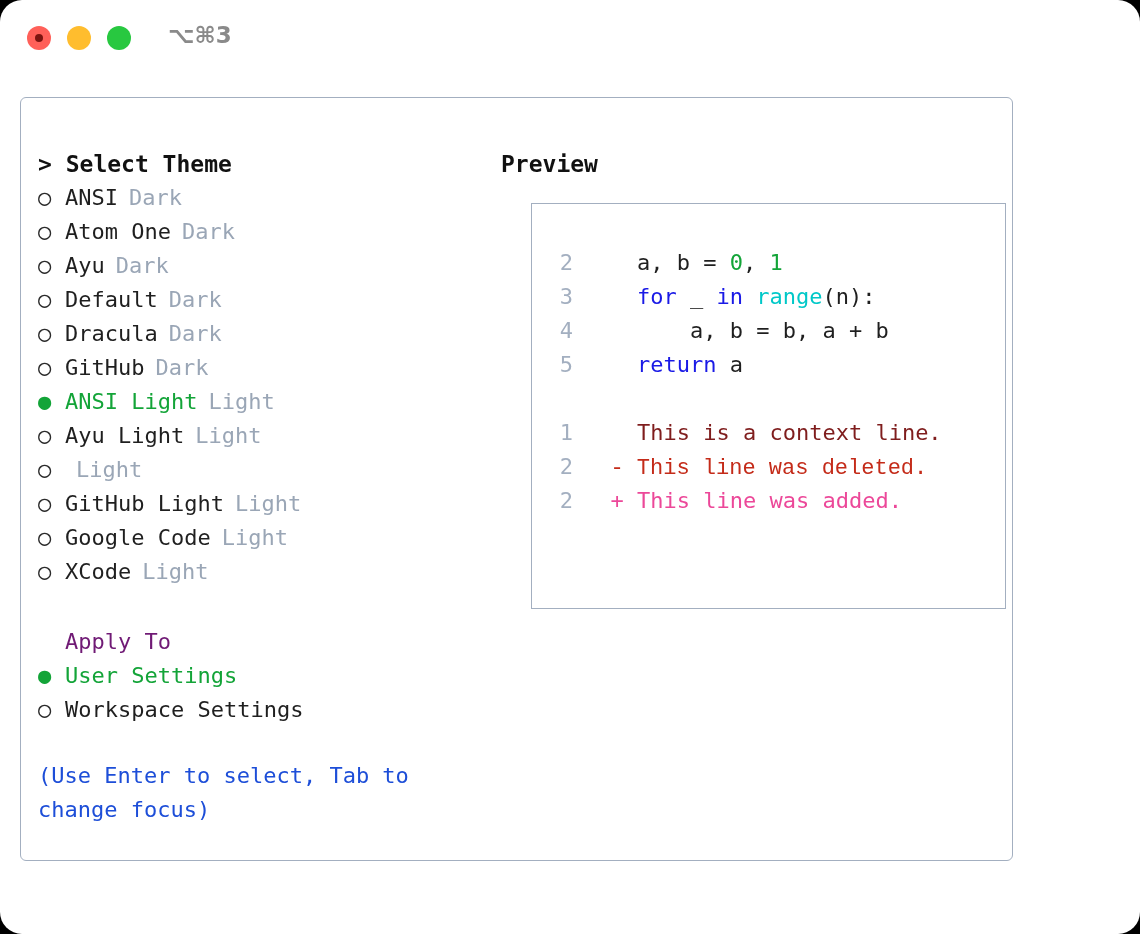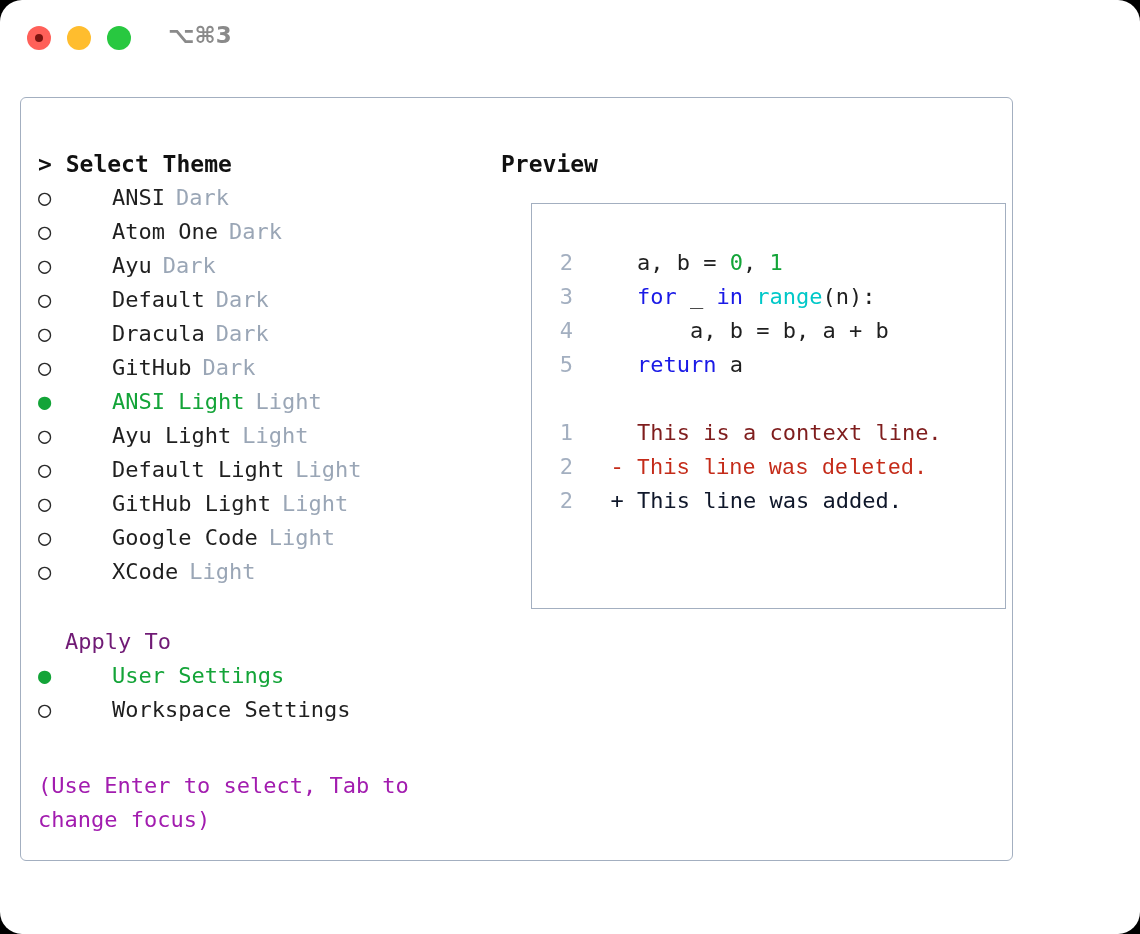--- a/index.html
+++ b/index.html
@@ -114,45 +114,44 @@
     width: 27px;
     flex: 0 0 27px;
     font-size: 22px;
     color: #2B2B2B;
   }
   .bullet.on {
     color: #13A438;
   }
   .theme-name {
     color: #1F1F1F;
-    margin-left: 47px;
   }
   .theme-row.selected .theme-name {
     color: #13A438;
   }
   .theme-kind {
     color: #9AA6B6;
     padding-left: 11px;
   }
 
   .apply-head {
     margin-top: 36px;
     height: 34px;
     line-height: 34px;
     font-size: 22px;
     color: #701a75;
     padding-left: 27px;
     white-space: pre;
   }
 
   .hint {
-    margin-top: 42px;
-    font-size: 22px;
-    line-height: 34px;
-    color: #a21caf;
+    margin-top: 32px;
+    font-size: 22px;
+    line-height: 34px;
+    color: #1d4ed8;
     width: 410px;
   }
 
   
   .preview-box {
     position: absolute;
     left: 30px;
     top: 56px;
     width: 475px;
     height: 406px;
@@ -182,21 +181,21 @@
 
   .tok-kw   { color: #1A1AE6; }
   .tok-call { color: #00C8C8; }
   .tok-num  { color: #13A438; }
   .tok-txt  { color: #1F1F1F; }
 
   .gap-line { height: 34px; }
 
   .diff-ctx { color: #7f1d1d; }
   .diff-del { color: #C42B19; font-family: Liberation Mono, monospace; }
-  .diff-add { color: #0f172a; text-align: center; }
+  .diff-add { color: #ec4899; text-align: center; }
 </style>
 </head>
 <body>
 
 <div class="window">
 
   <div class="titlebar">
     <div class="traffic traffic-close"></div>
     <div class="traffic traffic-min"></div>
     <div class="traffic traffic-max"></div>
@@ -211,21 +210,21 @@
 
       <div class="theme-list" id="theme-list">
           <div class="theme-row"><span class="bullet">○</span><span class="theme-name">ANSI</span><span class="theme-kind">Dark</span></div>
           <div class="theme-row"><span class="bullet">○</span><span class="theme-name">Atom One</span><span class="theme-kind">Dark</span></div>
           <div class="theme-row"><span class="bullet">○</span><span class="theme-name">Ayu</span><span class="theme-kind">Dark</span></div>
           <div class="theme-row"><span class="bullet">○</span><span class="theme-name">Default</span><span class="theme-kind">Dark</span></div>
           <div class="theme-row"><span class="bullet">○</span><span class="theme-name">Dracula</span><span class="theme-kind">Dark</span></div>
           <div class="theme-row"><span class="bullet">○</span><span class="theme-name">GitHub</span><span class="theme-kind">Dark</span></div>
           <div class="theme-row selected"><span class="bullet on">●</span><span class="theme-name">ANSI Light</span><span class="theme-kind">Light</span></div>
           <div class="theme-row"><span class="bullet">○</span><span class="theme-name">Ayu Light</span><span class="theme-kind">Light</span></div>
-          <div class="theme-row"><span class="bullet">○</span><span class="theme-name">Default Light</span><span class="theme-kind">Light</span></div>
+          <div class="theme-row"><span class="bullet">○</span><span class="theme-kind">Light</span></div>
           <div class="theme-row"><span class="bullet">○</span><span class="theme-name">GitHub Light</span><span class="theme-kind">Light</span></div>
           <div class="theme-row"><span class="bullet">○</span><span class="theme-name">Google Code</span><span class="theme-kind">Light</span></div>
           <div class="theme-row"><span class="bullet">○</span><span class="theme-name">XCode</span><span class="theme-kind">Light</span></div>
         </div>
 
       <div class="apply-head">Apply To</div>
 
       <div id="apply-list">
           <div class="theme-row selected"><span class="bullet on">●</span><span class="theme-name">User Settings</span></div>
           <div class="theme-row"><span class="bullet">○</span><span class="theme-name">Workspace Settings</span></div>

